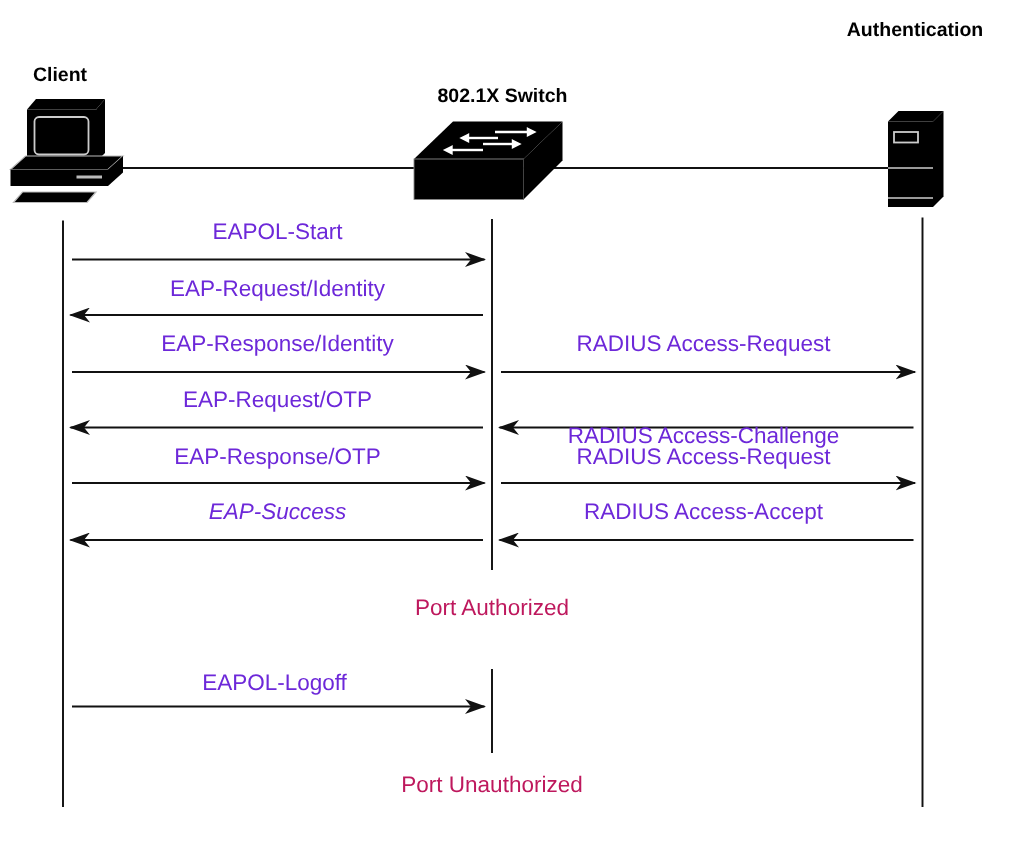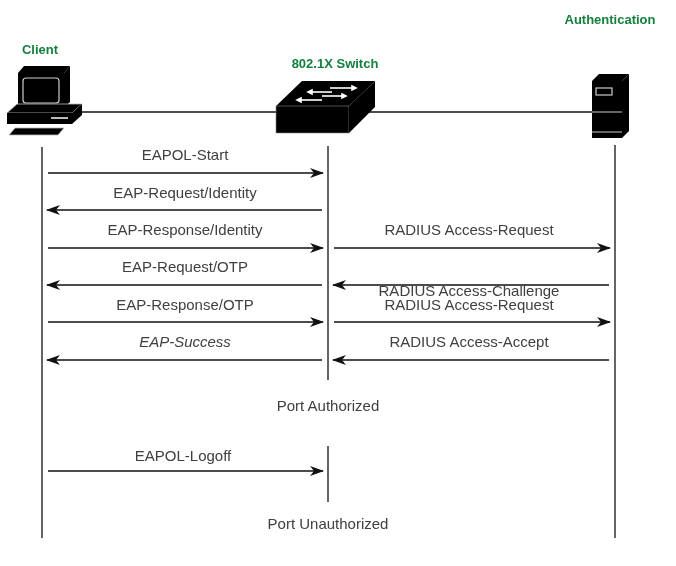--- a/index.html
+++ b/index.html
@@ -1,23 +1,23 @@
 <!DOCTYPE html>
 <html><head>
 <meta charset="utf-8">
 <style>
   html, body { margin: 0; padding: 0; background: #ffffff; }
   body { width: 676px; height: 566px; position: relative; overflow: hidden;
          font-family: "Liberation Sans", sans-serif; color: #1a1a1a; }
   .node-title { position: absolute; font-weight: bold; font-size: 13px; text-align: center;
-                line-height: 16px; color: #15803d; }
+                line-height: 16px; color: #000000; }
   .msg-label { position: absolute; font-size: 15px; text-align: center; white-space: nowrap;
-               color: #404040; transform: translateX(-50%); }
+               color: #6d28d9; transform: translateX(-50%); }
   .state-label { position: absolute; font-size: 15px; text-align: center; white-space: nowrap;
-                 color: #404040; transform: translateX(-50%); }
+                 color: #be185d; transform: translateX(-50%); }
   svg.canvas { position: absolute; left: 0; top: 0; }
 </style>
 </head>
 <body>
 
 <div class="node-title" style="left:10px; top:42px; width:60px;">Client</div>
 <div class="node-title" style="left:270px; top:56px; width:130px;">802.1X Switch</div>
 <div class="node-title" style="left:545px; top:12px; width:130px;">
   <div>Authentication</div>
 </div>

